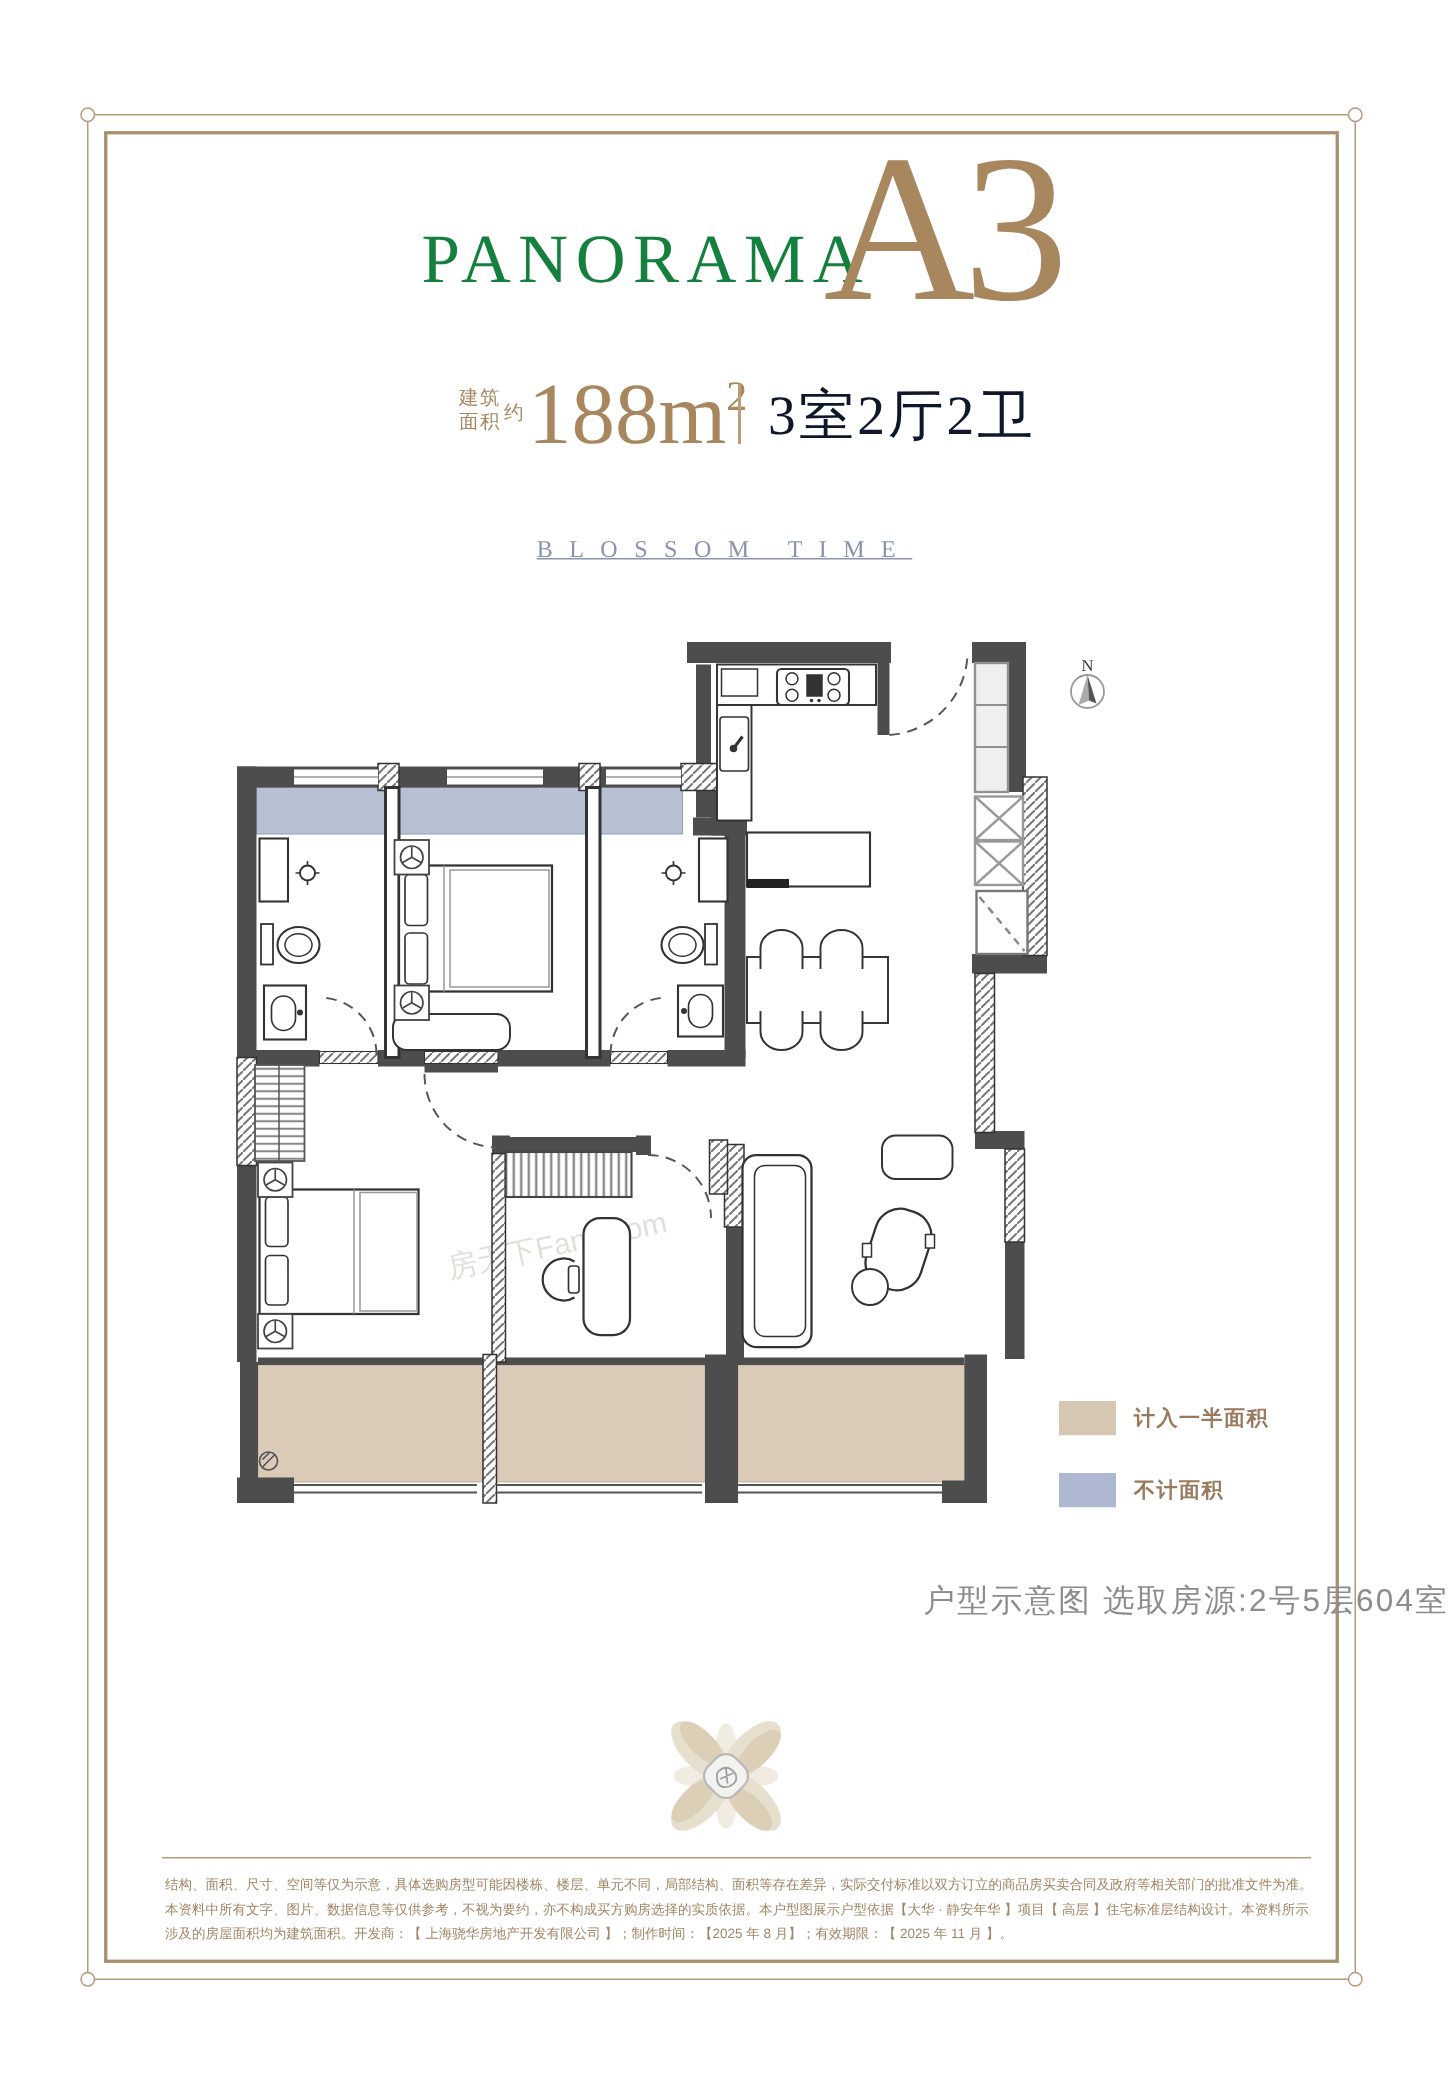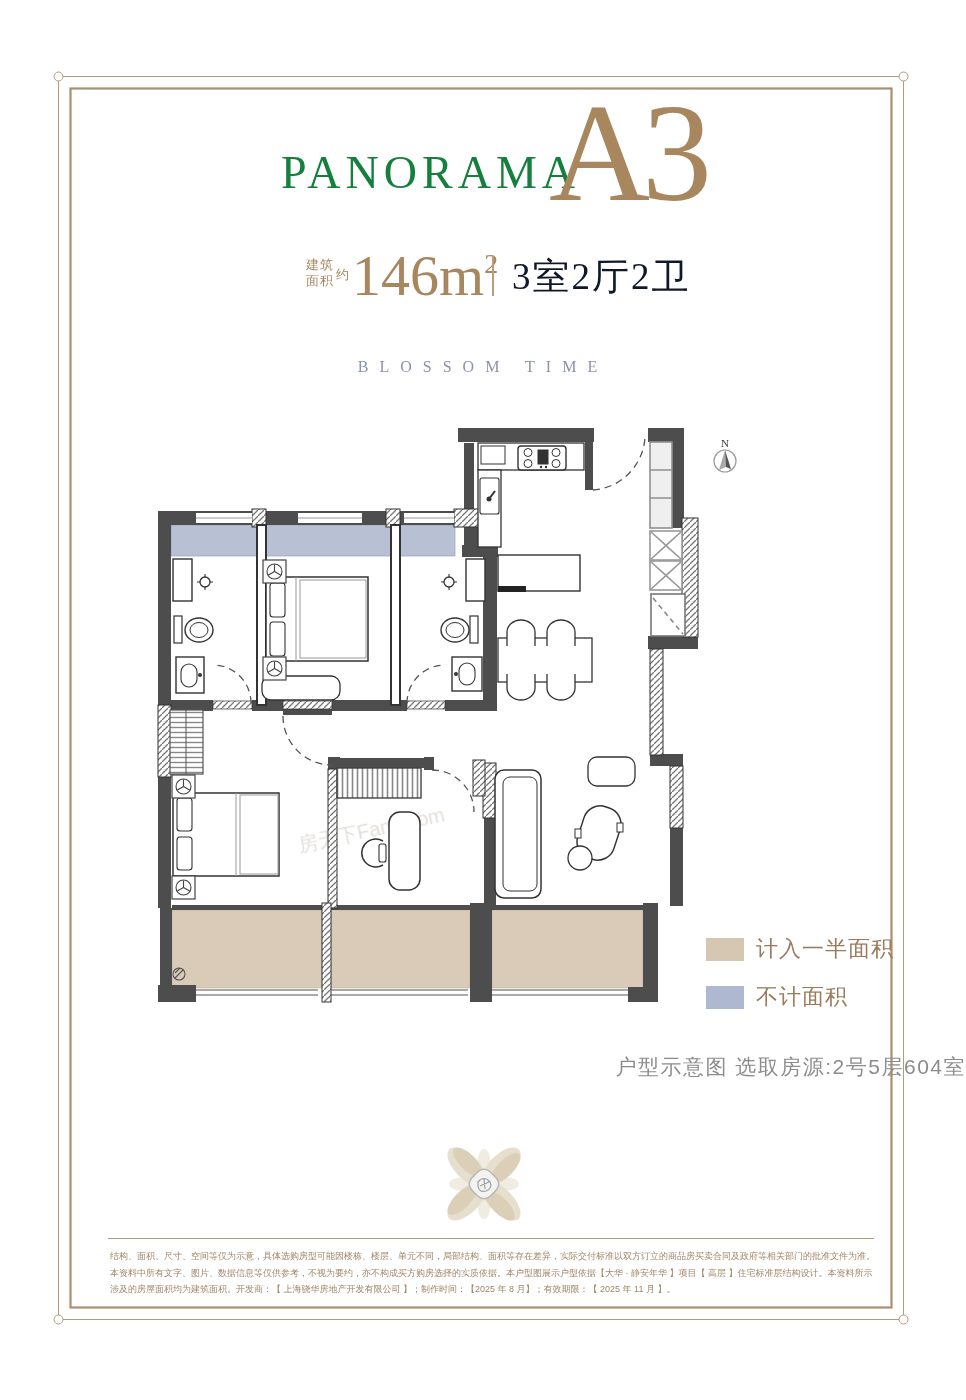--- a/index.html
+++ b/index.html
@@ -15,26 +15,26 @@
   .area-label{left:294px;top:257px;font-size:13px;line-height:1.25;color:#a8875f;letter-spacing:1px;margin-left:12px;}
   .area-approx{left:336px;top:266px;font-size:13px;color:#a8875f;}
   .area-value{left:352px;top:247px;font-family:"Liberation Serif","DejaVu Serif",serif;
               font-size:58px;line-height:1;color:#a8875f;}
   .area-value sup{font-size:28px;vertical-align:22px;letter-spacing:0;}
   .area-divider{left:492px;top:256px;width:2px;height:40px;background:#bd9d75;}
   .area-rooms{left:512px;top:252px;font-family:"Liberation Serif","DejaVu Serif",serif;
               font-size:37px;color:#0f172a;letter-spacing:2px;}
   .subtitle{left:0;top:358px;width:966px;text-align:center;
             font-family:"Liberation Serif","DejaVu Serif",serif;
-            font-size:16px;letter-spacing:11px;color:#8a93ad;}
+            font-size:16px;letter-spacing:11px;color:#8a93ad;text-decoration:underline;}
   
   .legend-row{display:flex;align-items:center;gap:12px;}
   .legend-1{left:706px;top:934px;}
   .legend-2{left:706px;top:982px;}
-  .legend-label{font-size:22px;color:#9a7a5d;letter-spacing:1px;}
+  .legend-label{font-size:14px;color:#9a7a5d;letter-spacing:1px;font-weight:bold;}
   
   .caption{left:0;top:1053px;width:966px;text-align:right;font-size:21px;
            color:#8c8c8c;letter-spacing:1.5px;}
   .sep-line{left:108px;top:1238px;width:766px;height:1px;background:#b49b7c;}
   .disclaimer{left:110px;top:1248px;width:762px;color:#a18566;font-size:9px;
               line-height:16.5px;white-space:nowrap;}
 </style>
 </head>
 <body>
 
@@ -49,21 +49,21 @@
     <circle cx="903.5" cy="1319.5" r="4.5" fill="#fff" stroke="#b49b7c" stroke-width="1"></circle>
   </svg>
 
   <div class="abs brand">PANORAMA</div>
   <div class="abs unit">A3</div>
   <div class="abs area-label">
     <div>建筑</div>
     <div>面积</div>
   </div>
   <div class="abs area-approx">约</div>
-  <div class="abs area-value"><span>146m</span><sup>2</sup></div>
+  <div class="abs area-value"><span>188m</span><sup>2</sup></div>
   <div class="abs area-divider"></div>
   <div class="abs area-rooms">3室2厅2卫</div>
   <div class="abs subtitle">BLOSSOM TIME</div>
 
   <svg class="abs" style="left:150px;top:415px" width="600" height="600" viewBox="150 415 600 600">
     <defs>
       <pattern id="hatch" patternUnits="userSpaceOnUse" width="6" height="6">
         <rect width="6" height="6" fill="#fff"></rect>
         <path d="M0 6 L6 0" stroke="#777" stroke-width="1.3"></path>
       </pattern>

